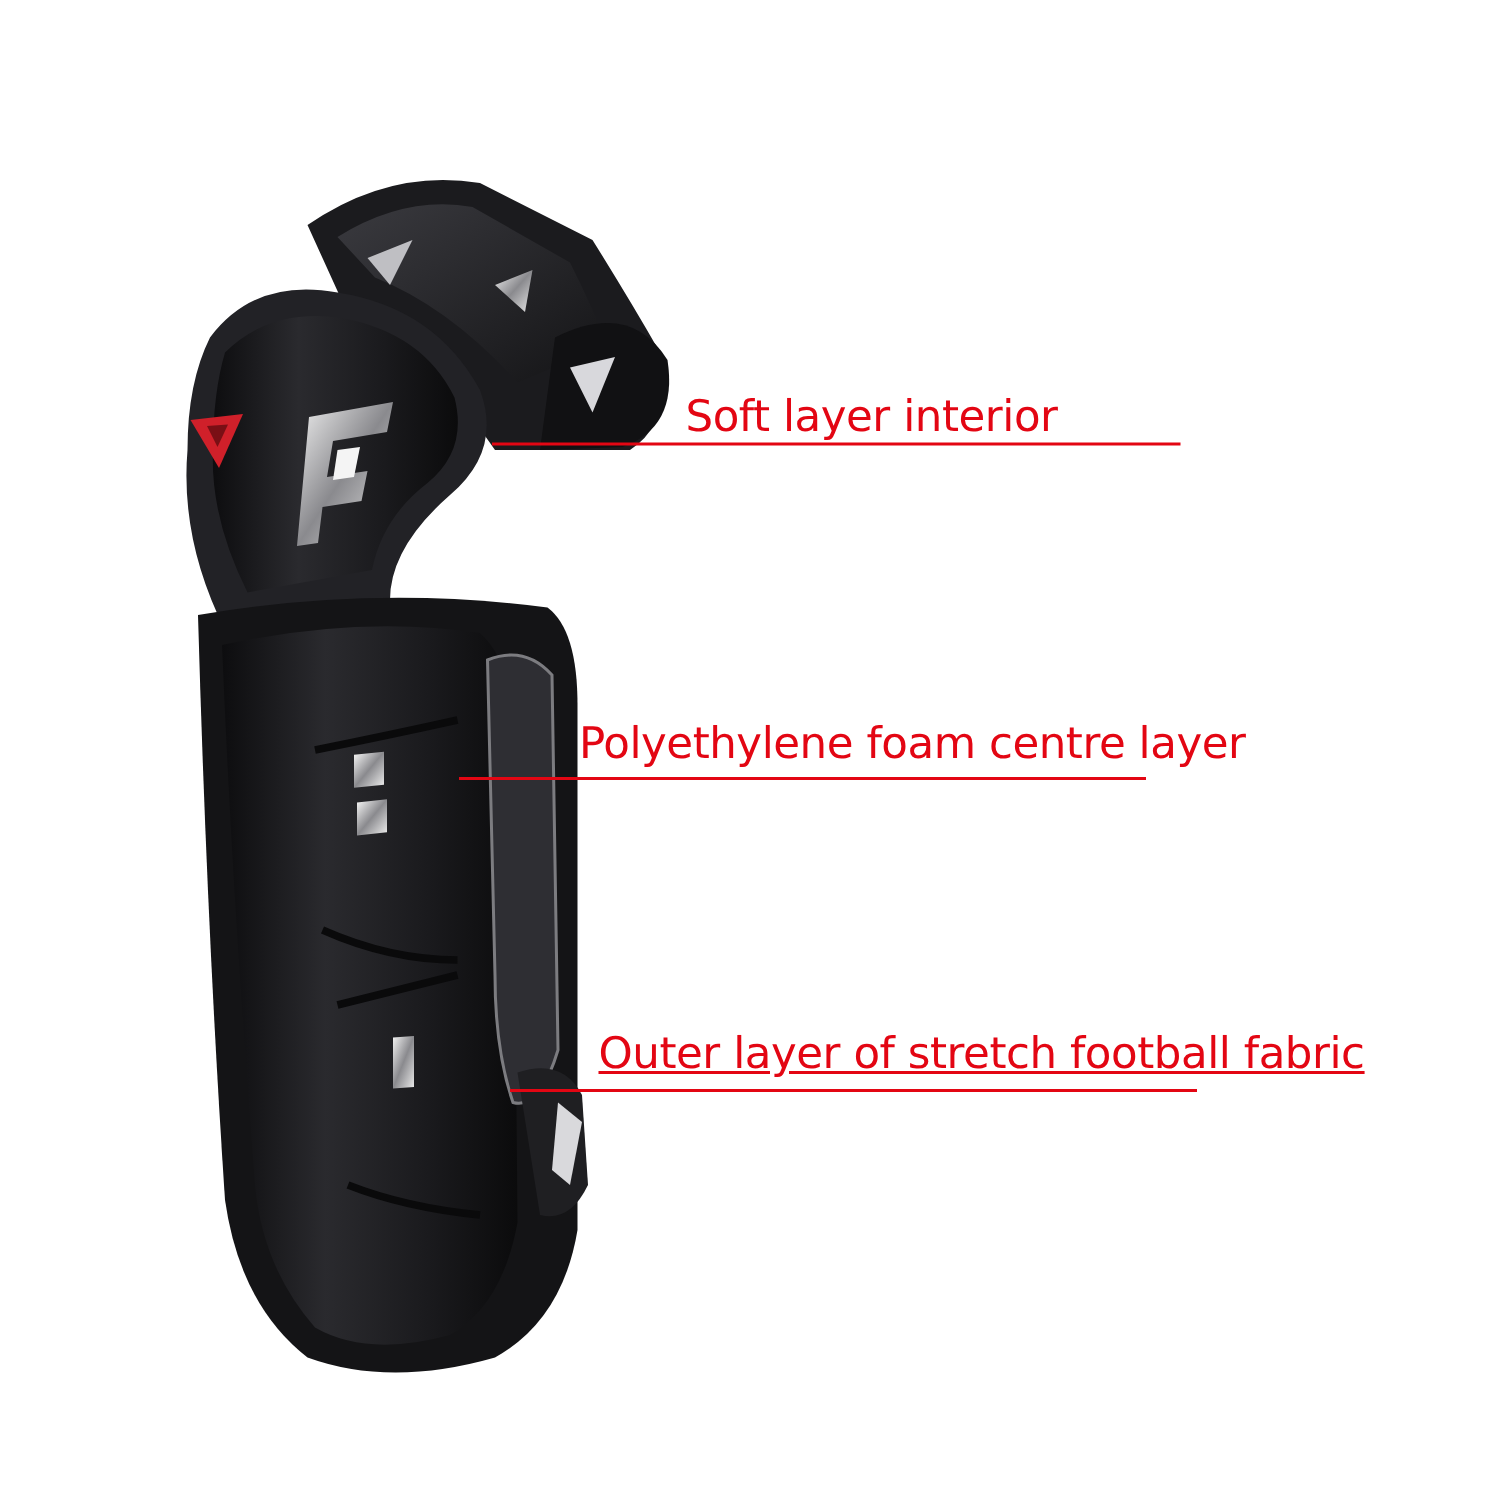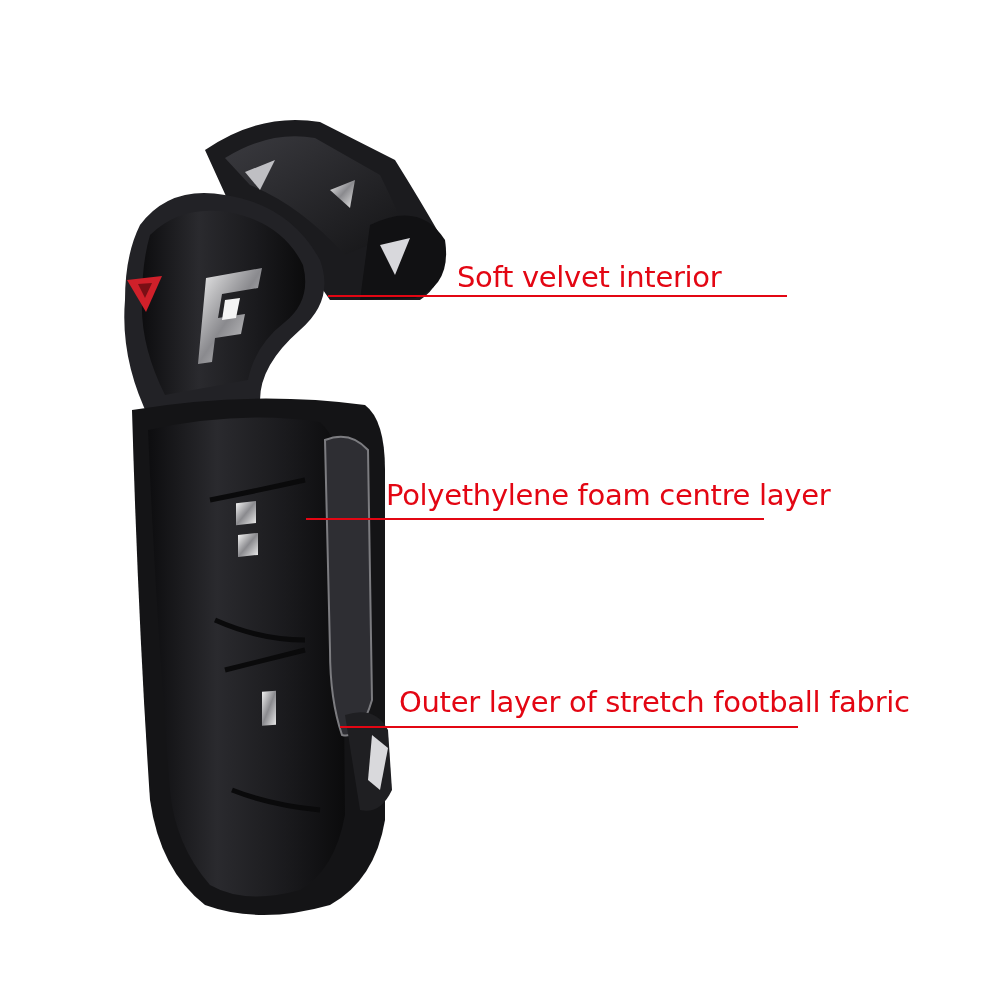--- a/index.html
+++ b/index.html
@@ -68,25 +68,25 @@
     <path d="M215,620 Q260,640 305,640" stroke="#0a0a0b" stroke-width="5" fill="none"></path>
     <path d="M225,670 Q265,660 305,650" stroke="#0a0a0b" stroke-width="5" fill="none"></path>
     <path d="M232,790 Q270,805 320,810" stroke="#0a0a0b" stroke-width="5" fill="none"></path>
 
     <path d="M345,715 Q375,705 388,730 L392,790 Q380,815 360,810 Z" fill="#1f1f22"></path>
     <path d="M372,735 L388,748 L380,790 L368,780 Z" fill="#d9d9dc"></path>
   </g>
 </svg>
 
 <div class="callout">
-  <span class="callout-label" style="left:457px; top:263px; color:#e30613;">Soft velvet interior</span>
+  <span class="callout-label" style="left:457px; top:263px; color:#e30613;">Soft layer interior</span>
   <div class="callout-line" style="left:328px; top:295px; width:459px; background:#e30613;"></div>
 </div>
 
 <div class="callout">
   <span class="callout-label" style="left:386px; top:481px; color:#e30613;text-align:right;">Polyethylene foam centre layer</span>
   <div class="callout-line" style="left:306px; top:518px; width:458px; background:#e30613;"></div>
 </div>
 
 <div class="callout">
-  <span class="callout-label" style="left:399px; top:688px; color:#e30613;">Outer layer of stretch football fabric</span>
+  <span class="callout-label" style="left:399px; top:688px; color:#e30613;text-decoration:underline;">Outer layer of stretch football fabric</span>
   <div class="callout-line" style="left:340px; top:726px; width:458px; background:#e30613;"></div>
 </div>
 
 </body></html>

